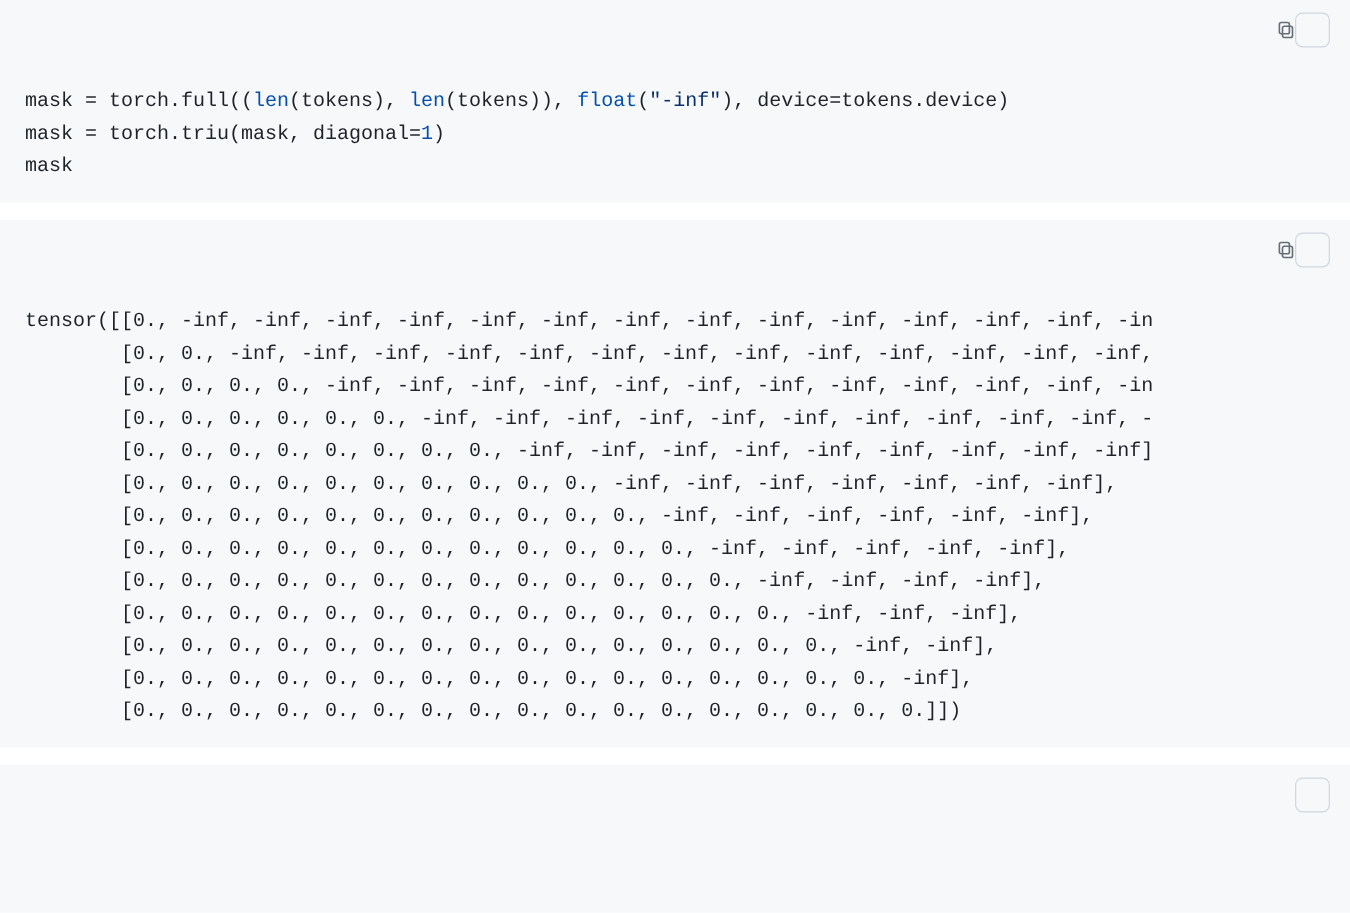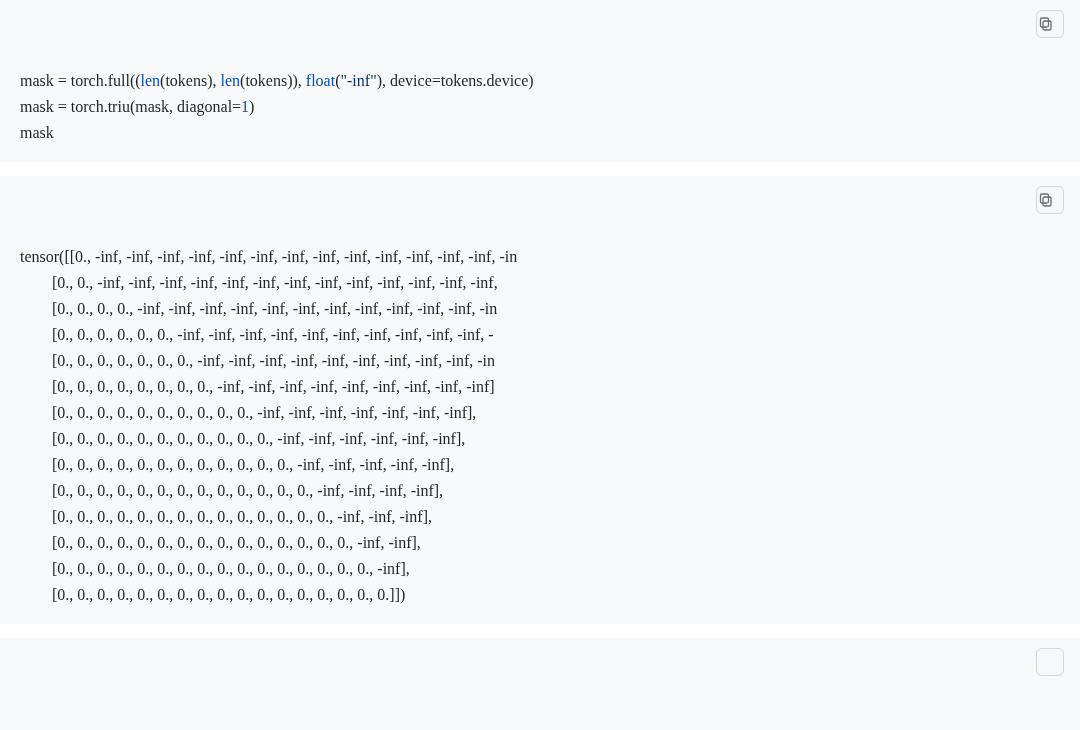--- a/index.html
+++ b/index.html
@@ -13,21 +13,20 @@
       color: #1f2328;
       overflow: hidden;
     }
     .block {
       position: relative;
       background: #f6f8fa;
       padding: 16px 20px;
       margin-bottom: 14px;
       white-space: pre;
       overflow: hidden;
-      font-family: Liberation Serif, serif;
     }
     .block:last-child { margin-bottom: 0; }
     .copy-btn {
       position: absolute;
       top: 10px;
       right: 16px;
       width: 28px;
       height: 28px;
       border: 1px solid #d0d7de;
       border-radius: 6px;
@@ -65,21 +64,20 @@
       <svg width="16" height="16" viewBox="0 0 16 16" fill="none" stroke="#656d76" stroke-width="1.3">
         <rect x="5" y="5" width="8" height="9" rx="1.5"></rect>
         <rect x="2.5" y="2" width="8" height="9" rx="1.5"></rect>
       </svg>
     </span>
   </div>
 <span>tensor([[0., -inf, -inf, -inf, -inf, -inf, -inf, -inf, -inf, -inf, -inf, -inf, -inf, -inf, -in
 </span><span>        [0., 0., -inf, -inf, -inf, -inf, -inf, -inf, -inf, -inf, -inf, -inf, -inf, -inf, -inf,
 </span><span>        [0., 0., 0., 0., -inf, -inf, -inf, -inf, -inf, -inf, -inf, -inf, -inf, -inf, -inf, -in
 </span><span>        [0., 0., 0., 0., 0., 0., -inf, -inf, -inf, -inf, -inf, -inf, -inf, -inf, -inf, -inf, -
-</span><span>        [0., 0., 0., 0., 0., 0., 0., -inf, -inf, -inf, -inf, -inf, -inf, -inf, -inf, -inf, -in
 </span><span>        [0., 0., 0., 0., 0., 0., 0., 0., -inf, -inf, -inf, -inf, -inf, -inf, -inf, -inf, -inf]
 </span><span>        [0., 0., 0., 0., 0., 0., 0., 0., 0., 0., -inf, -inf, -inf, -inf, -inf, -inf, -inf],
 </span><span>        [0., 0., 0., 0., 0., 0., 0., 0., 0., 0., 0., -inf, -inf, -inf, -inf, -inf, -inf],
 </span><span>        [0., 0., 0., 0., 0., 0., 0., 0., 0., 0., 0., 0., -inf, -inf, -inf, -inf, -inf],
 </span><span>        [0., 0., 0., 0., 0., 0., 0., 0., 0., 0., 0., 0., 0., -inf, -inf, -inf, -inf],
 </span><span>        [0., 0., 0., 0., 0., 0., 0., 0., 0., 0., 0., 0., 0., 0., -inf, -inf, -inf],
 </span><span>        [0., 0., 0., 0., 0., 0., 0., 0., 0., 0., 0., 0., 0., 0., 0., -inf, -inf],
 </span><span>        [0., 0., 0., 0., 0., 0., 0., 0., 0., 0., 0., 0., 0., 0., 0., 0., -inf],
 </span><span>        [0., 0., 0., 0., 0., 0., 0., 0., 0., 0., 0., 0., 0., 0., 0., 0., 0.]])</span></div>
 

